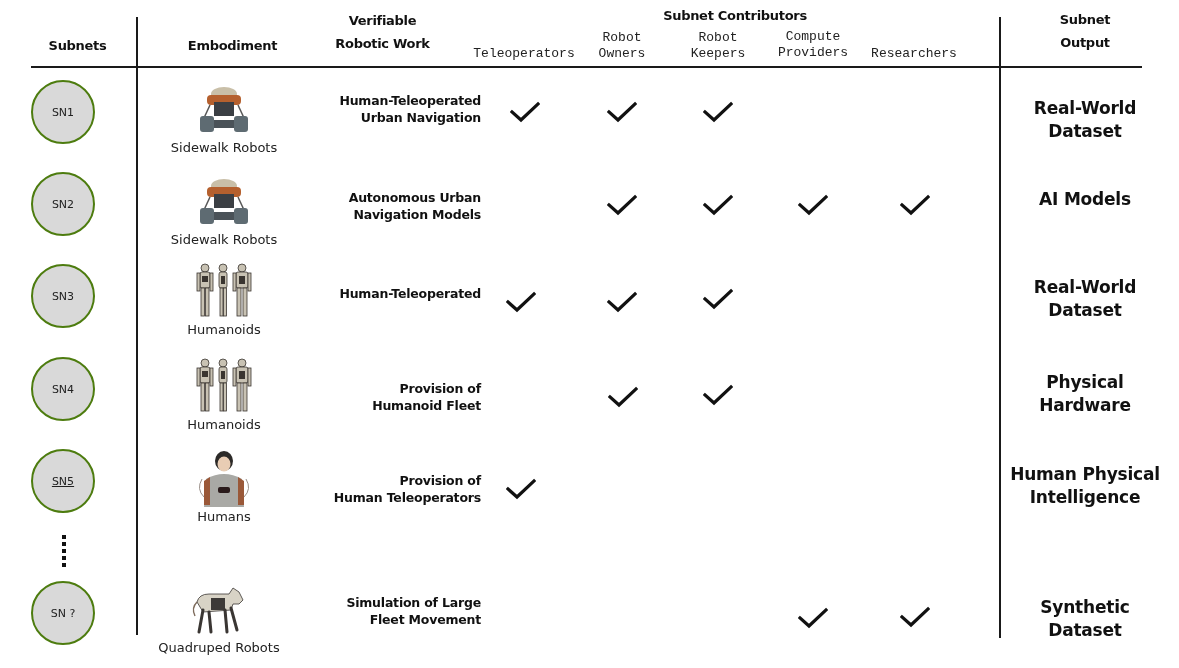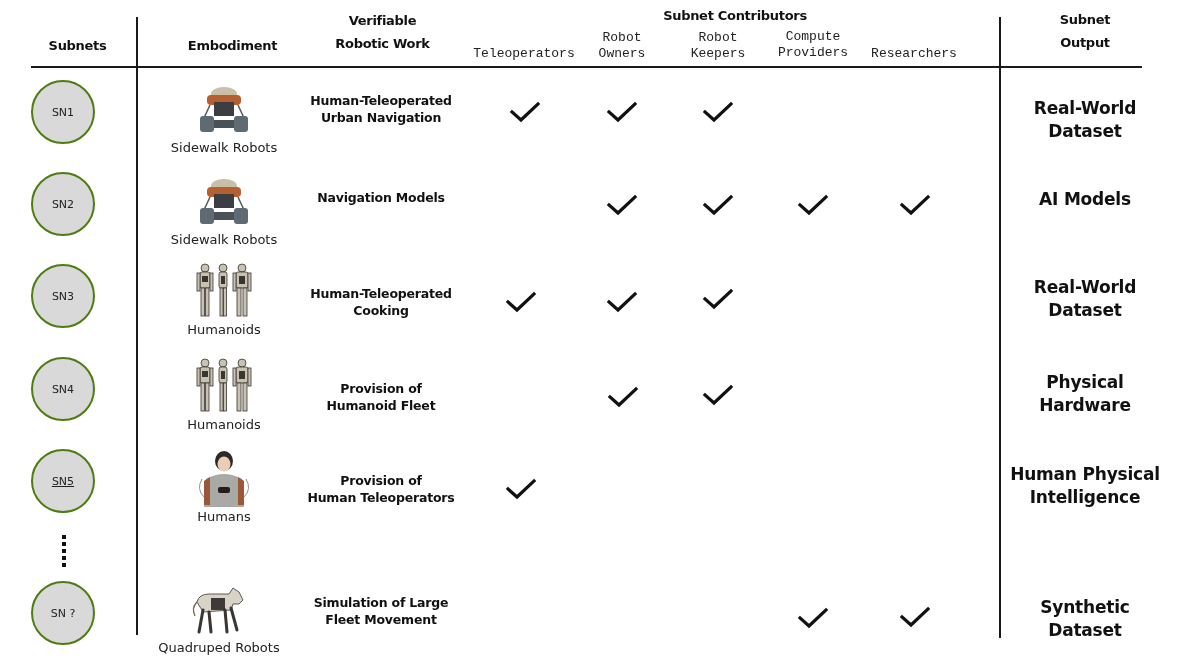--- a/index.html
+++ b/index.html
@@ -5,21 +5,21 @@
   html, body { margin: 0; padding: 0; background: #ffffff; }
   body { width: 1179px; height: 668px; position: relative; overflow: hidden; font-family: "Liberation Sans", sans-serif; color: #111; }
   .line-v { position: absolute; width: 2px; background: #1a1a1a; }
   .line-h { position: absolute; height: 2px; background: #1a1a1a; }
   .hdr-big { position: absolute; font-weight: bold; font-size: 13px; text-align: center; line-height: 23px; font-family: "DejaVu Sans", sans-serif; letter-spacing: -0.3px; }
   .hdr-small { position: absolute; font-size: 13px; text-align: center; line-height: 16px; color: #222; font-family: Liberation Mono, monospace; }
   .circle { position: absolute; width: 64px; height: 64px; border-radius: 50%; background: #d9d9d9; border: 2px solid #4d7c0f; box-sizing: border-box; display: flex; align-items: center; justify-content: center; font-size: 11px; color: #222; font-family: "DejaVu Sans", sans-serif; }
   .emb { position: absolute; width: 130px; text-align: center; }
   .emb-img { width: 60px; height: 58px; margin: 0 auto; display: block; }
   .emb-label { font-size: 13px; color: #222; font-family: "DejaVu Sans", sans-serif; margin-top: 2px; display:block; }
-  .work { position: absolute; width: 200px; text-align: center; font-weight: bold; font-size: 12.5px; line-height: 17px; font-family: "DejaVu Sans", sans-serif; letter-spacing: -0.2px; }
+  .work { position: absolute; width: 200px; text-align: right; font-weight: bold; font-size: 12.5px; line-height: 17px; font-family: "DejaVu Sans", sans-serif; letter-spacing: -0.2px; }
   .check { position: absolute; width: 30px; height: 22px; }
   .out { position: absolute; width: 170px; text-align: center; font-weight: bold; font-size: 17px; line-height: 23px; font-family: "DejaVu Sans", sans-serif; letter-spacing: -0.2px; }
   .dots { position: absolute; width: 4px; }
   .dots span { display: block; width: 4px; height: 4px; background: #111; margin-bottom: 3px; }
 </style>
 </head>
 <body>
 
 <div class="line-h" style="left:31px; top:66px; width:1111px;"></div>
 <div class="line-v" style="left:136px; top:17px; height:618px;"></div>
@@ -150,20 +150,21 @@
 <div class="circle" style="left:31px; top:172px;">
     <span>SN2</span>
   </div>
 <div class="emb" style="left:159px; top:172px;">
   <svg class="emb-img">
       <use href="#sidewalk"></use>
     </svg>
   <span class="emb-label">Sidewalk Robots</span>
 </div>
 <div class="work" style="left:281px; top:189px;">
+  <div>Autonomous Urban</div>
     <div>Navigation Models</div>
 </div>
 <svg class="check" style="left:607px; top:194px;">
     <use href="#chk"></use>
   </svg>
 <svg class="check" style="left:703px; top:194px;">
     <use href="#chk"></use>
   </svg>
 <svg class="check" style="left:798px; top:194px;">
     <use href="#chk"></use>
@@ -180,21 +181,20 @@
     <span>SN3</span>
   </div>
 <div class="emb" style="left:159px; top:262px;">
   <svg class="emb-img">
       <use href="#humanoids"></use>
     </svg>
   <span class="emb-label">Humanoids</span>
 </div>
 <div class="work" style="left:281px; top:285px;">
   <div>Human-Teleoperated</div>
-    <div>Cooking</div>
 </div>
 <svg class="check" style="left:506px; top:291px;">
     <use href="#chk"></use>
   </svg>
 <svg class="check" style="left:607px; top:291px;">
     <use href="#chk"></use>
   </svg>
 <svg class="check" style="left:703px; top:288px;">
     <use href="#chk"></use>
   </svg>

